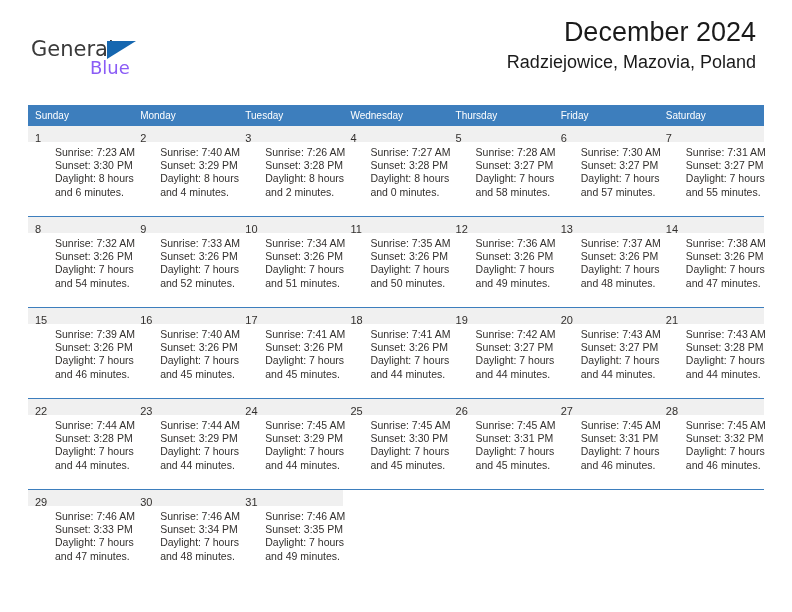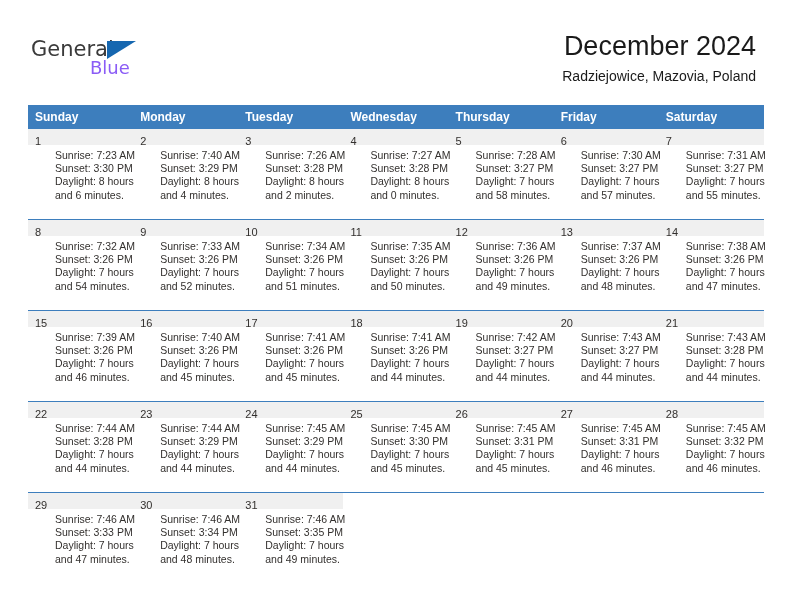--- a/index.html
+++ b/index.html
@@ -67,33 +67,33 @@
     top: 4px;
     width: 0;
     height: 0;
     border-left: 29px solid #1667b0;
     border-bottom: 18px solid transparent;
   }
 
   .title-block {
     position: absolute;
     right: 36px;
-    top: 30px;
+    top: 16px;
     text-align: right;
   }
   .cal-title {
     font-size: 27px;
     line-height: 33px;
     color: #1a1a1a;
     font-weight: 400;
     white-space: nowrap;
   }
   .cal-subtitle {
     margin-top: 4px;
-    font-size: 14px;
+    font-size: 18px;
     line-height: 18px;
     color: #1a1a1a;
     font-weight: 400;
     white-space: nowrap;
   }
 
   
   .calendar {
     position: absolute;
     left: 28px;
@@ -104,22 +104,22 @@
   table.cal {
     border-collapse: collapse;
     table-layout: fixed;
     width: 736px;
   }
   table.cal col { width: 105.14px; }
 
   thead th {
     background: #3d7ebd;
     color: #ffffff;
-    font-size: 12px;
-    font-weight: 700;
+    font-size: 10px;
+    font-weight: 400;
     text-align: left;
     padding: 5px 0 5px 7px;
     height: 11px;
     vertical-align: middle;
     border: none;
   }
 
   tbody td {
     vertical-align: top;
     padding: 0;

